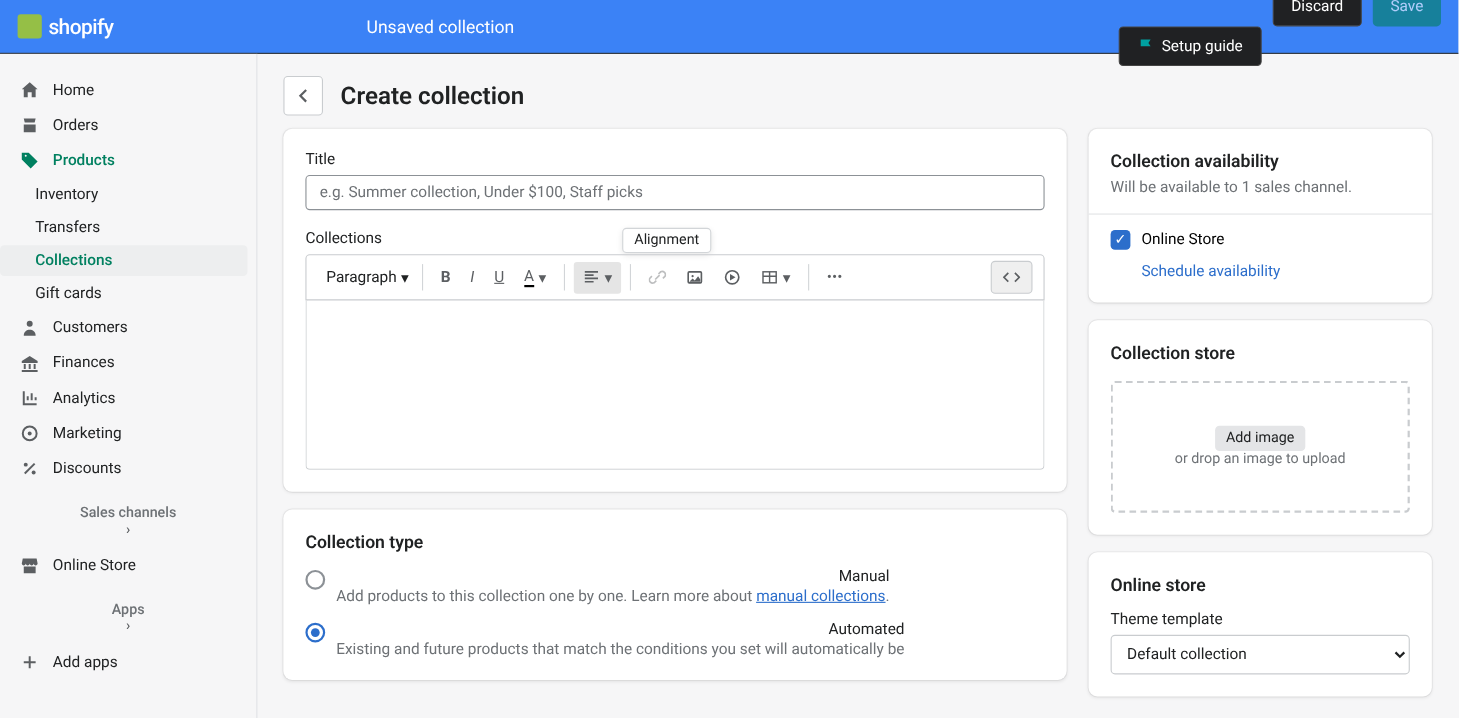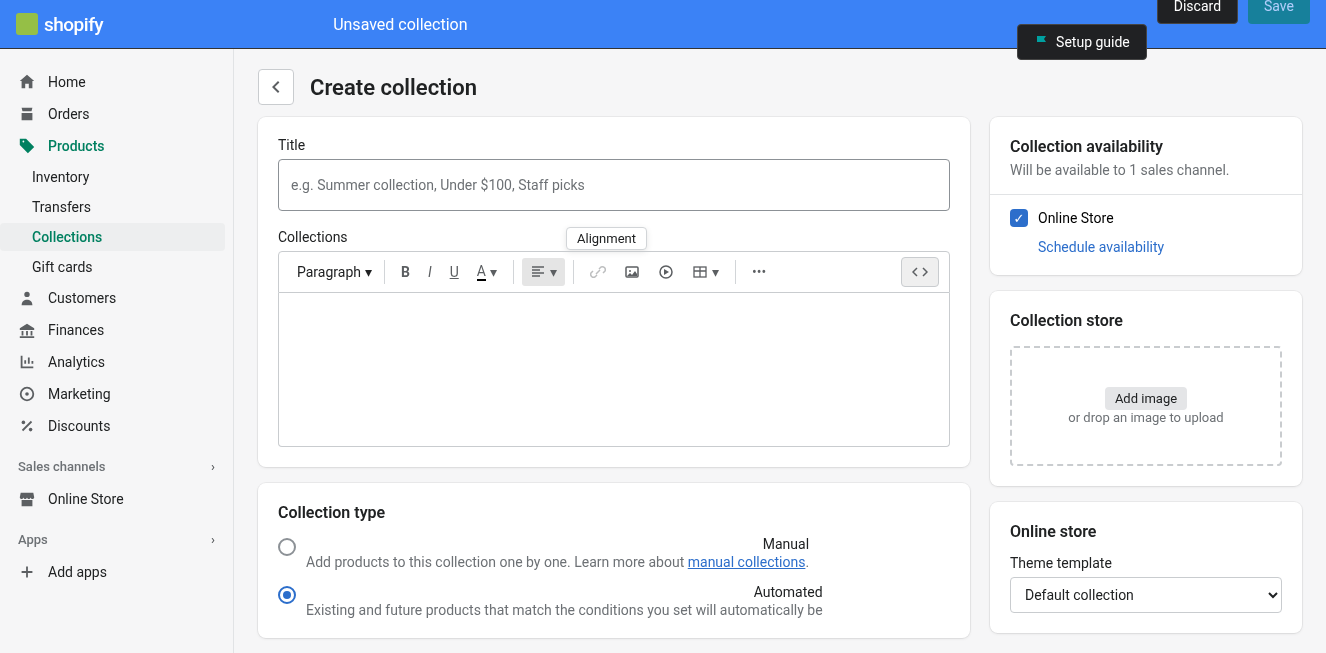--- a/index.html
+++ b/index.html
@@ -18,35 +18,35 @@
 .flag-icon { color: #00a0a0; }
 
 .container { display: flex; height: calc(100% - 49px); }
 .sidebar { width: 234px; background: #f6f6f7; border-right: 1px solid #e1e3e5;  }
 .nav-list { list-style: none; padding-top: 16px; }
 .nav-item { display: flex; align-items: center; gap: 12px; padding: 6px 18px; font-size: 14px; color: #202223; cursor: pointer; margin: 2px 0;}
 .nav-item.active { color: #008060; font-weight: 500; }
 .nav-sub { padding-left: 32px; font-size: 14px; color: #202223; padding-top:6px; padding-bottom:6px; cursor:pointer; margin:2px 8px 2px 0; }
 .nav-sub.active { background: #edeeef; border-radius: 4px; color: #008060; font-weight: 500; }
 .nav-icon { width: 18px; height: 18px; display: inline-flex; align-items:center; justify-content:center; }
-.nav-section { display: flex; align-items: center; justify-content: space-between; padding: 8px 18px; font-size: 13px; color: #6d7175; font-weight: 500; margin-top: 10px; cursor:pointer; }
+.nav-section { display: flex; align-items: center; justify-content: space-between; padding: 8px 18px; font-size: 13px; color: #6d7175; font-weight: 500; margin-top: 10px; cursor:pointer;flex-direction:column; }
 .chev { color:#5c5f62; }
 
 .main { flex: 1; overflow-y: auto; padding: 20px 0; }
 .page-header { display: flex; align-items: center; gap: 16px; padding: 0 0 12px 0; margin-left: 24px; }
 .back-btn { width: 36px; height: 36px; border: 1px solid #c9cccf; border-radius: 4px; background: #fff; display:flex; align-items:center; justify-content:center; cursor:pointer; }
 .page-title { font-size: 22px; font-weight: 600; color: #202223; }
 
 .columns { display: flex; gap: 20px; padding: 0 24px; }
 .col-main { flex: 1; min-width: 0; }
 .col-side { width: 312px; flex-shrink: 0; }
 
 .card { background: #fff; border-radius: 8px; box-shadow: 0 0 0 1px rgba(0,0,0,.05), 0 1px 3px rgba(0,0,0,.08); padding: 20px; margin-bottom: 16px; }
 .field-label { font-size: 14px; color: #202223; margin-bottom: 6px; display:block; }
-.text-input { width: 100%; height: 52px; border: 1px solid #8c9196; border-radius: 4px; padding: 0 12px; font-size: 14px; }
+.text-input { width: 100%; height: 32px; border: 1px solid #8c9196; border-radius: 4px; padding: 0 12px; font-size: 14px; }
 .text-input::placeholder { color: #6d7175; }
 
 .toolbar { border: 1px solid #c9cccf; border-radius: 4px 4px 0 0; height: 42px; display: flex; align-items: center; padding: 0 10px; gap: 2px; position: relative; }
 .tb-btn { padding: 6px 8px; border: none; background: transparent; border-radius: 3px; cursor: pointer; color: #5c5f62; display:inline-flex; align-items:center; gap:4px; font-size:14px; }
 .tb-btn.para { color:#202223; padding-right:4px;}
 .tb-btn.hl { background: #e5e5e5; }
 .tb-sep { width:1px; height:24px; background:#d2d5d8; margin: 0 6px; }
 .tb-code { margin-left:auto; border:1px solid #c9cccf; border-radius:4px; padding:6px 10px; cursor:pointer; color:#5c5f62;}
 .editor-area { border: 1px solid #c9cccf; border-top: none; border-radius: 0 0 4px 4px; height: 154px; }
 

